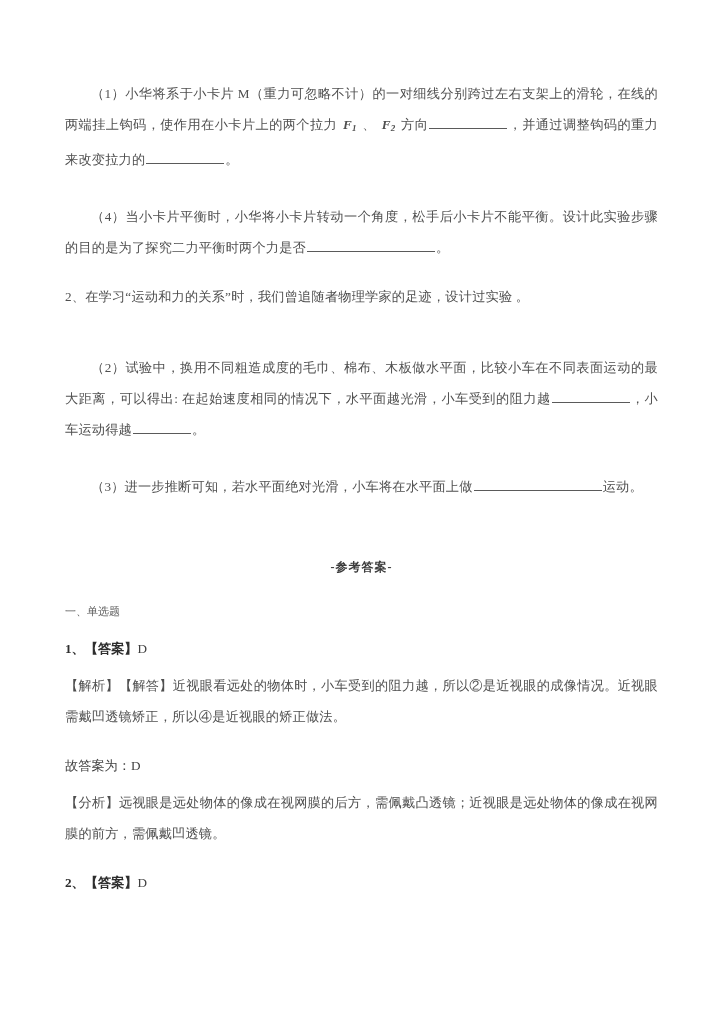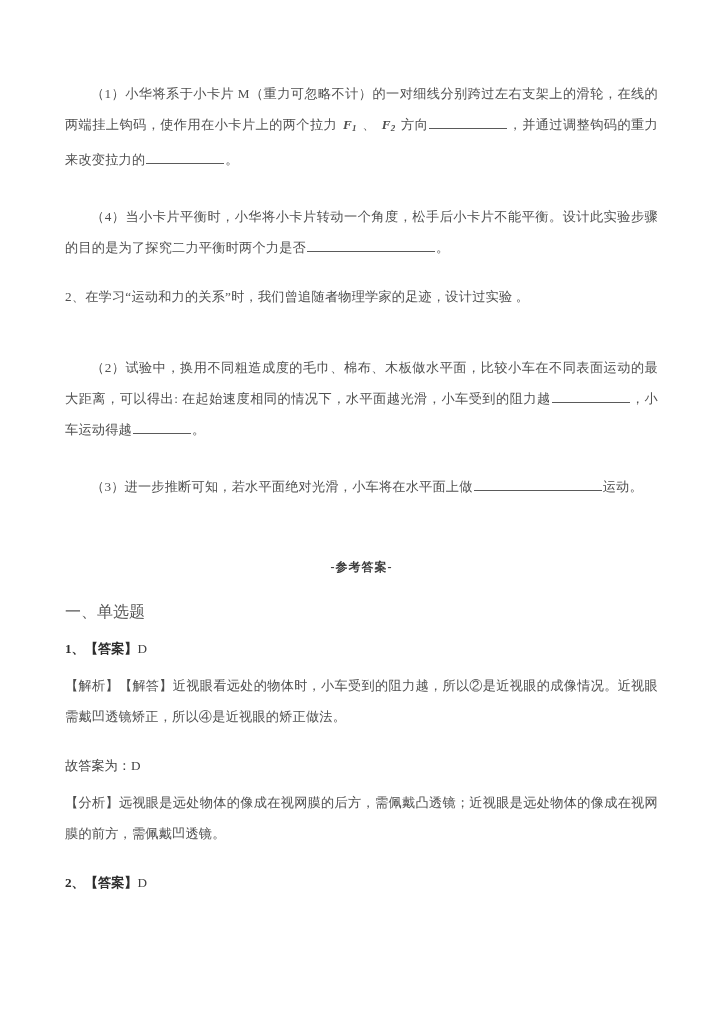--- a/index.html
+++ b/index.html
@@ -68,21 +68,21 @@
     text-align: center;
     font-size: 12px;
     font-weight: bold;
     color: #3c3c3c;
     letter-spacing: 1px;
     margin: 0;
     line-height: 30px;
   }
 
   .section-head {
-    font-size: 16px;
+    font-size: 11px;
     line-height: 31px;
     color: #575757;
     margin: 0;
   }
 
   .ans-line {
     font-size: 13.2px;
     line-height: 31px;
     color: #3f3f3f;
     margin: 0;

